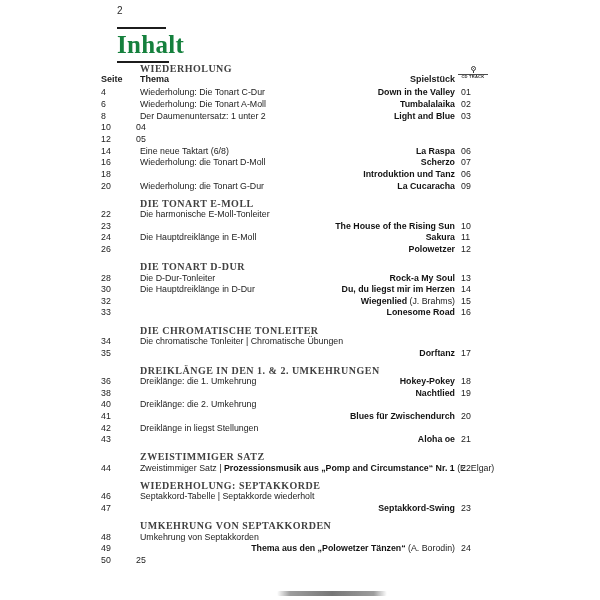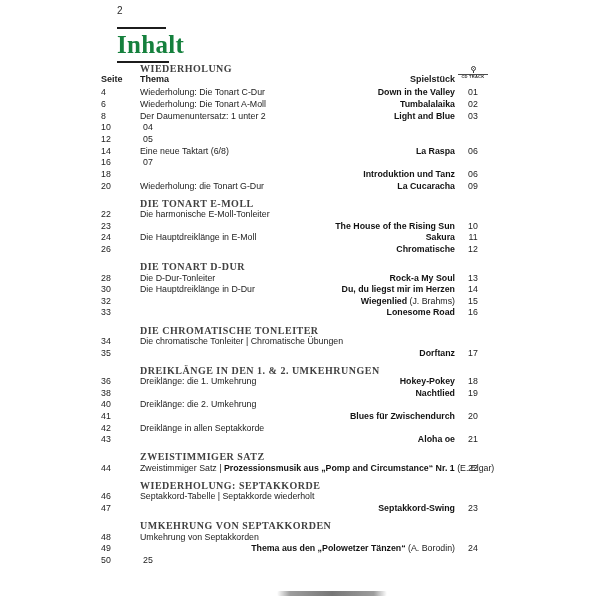--- a/index.html
+++ b/index.html
@@ -19,21 +19,21 @@
   .section.first{margin-top:0;}
 
   .hdr{display:flex;align-items:baseline;height:13px;font-size:9px;font-weight:700;color:#1b1b1b;position:relative;}
   .row{display:flex;align-items:baseline;height:11.65px;font-size:8.8px;color:#222;}
   .c-page{flex:0 0 29px;width:29px;text-align:left;}
   .c-page.outdent{text-align:left;}
   .c-mid{flex:1 1 auto;min-width:0;display:flex;align-items:baseline;margin-left:10px;white-space:nowrap;}
   .piece-wrap{margin-left:auto;text-align:center;}
   .b{font-weight:700;color:#131313;}
   .note{font-weight:400;color:#222;}
-  .c-track{flex:0 0 24px;margin-left:6px;text-align:center;position:relative;}
+  .c-track{flex:0 0 24px;margin-left:6px;text-align:left;position:relative;}
 
   .cdtrack{position:absolute;right:-4px;bottom:1px;width:32px;display:flex;flex-direction:column;align-items:center;}
   .cd-disc{width:5px;height:5px;border:1px solid #3a3a3a;border-radius:50%;box-sizing:border-box;position:relative;}
   .cd-disc::after{content:"";position:absolute;left:1px;top:1px;width:1px;height:1px;background:#3a3a3a;border-radius:50%;}
   .cd-stem{width:1px;height:2px;background:#3a3a3a;}
   .cd-line{width:30px;height:1px;background:#4a4a4a;margin-top:1px;}
   .cd-label{font-size:6px;transform:scale(.68);transform-origin:center top;font-weight:700;letter-spacing:.3px;color:#2e2e2e;white-space:nowrap;line-height:1.1;}
 
   .shadowbar{position:absolute;left:277px;top:591px;width:110px;height:5px;border-radius:2px;
     background:linear-gradient(90deg,rgba(70,70,70,0) 0%,rgba(60,60,60,.5) 12%,rgba(45,45,45,.65) 50%,rgba(60,60,60,.5) 88%,rgba(70,70,70,0) 100%);
@@ -108,20 +108,24 @@
         <div class="row">
           <span class="c-page">14</span>
           <span class="c-mid">
             <span class="thema">Eine neue Taktart (6/8)</span>
             <span class="piece-wrap"><span class="b">La Raspa</span></span>
           </span>
           <span class="c-track">06</span>
         </div>
         <div class="row">
           <span class="c-page">16</span>
+          <span class="c-mid">
+            <span class="thema">Wiederholung: die Tonart D-Moll</span>
+            <span class="piece-wrap"><span class="b">Scherzo</span></span>
+          </span>
           <span class="c-track">07</span>
         </div>
         <div class="row">
           <span class="c-page">18</span>
           <span class="c-mid">
             <span class="thema"></span>
             <span class="piece-wrap"><span class="b">Introduktion und Tanz</span></span>
           </span>
           <span class="c-track">06</span>
         </div>
@@ -154,21 +158,21 @@
           <span class="c-mid">
             <span class="thema">Die Hauptdreiklänge in E-Moll</span>
             <span class="piece-wrap"><span class="b">Sakura</span></span>
           </span>
           <span class="c-track">11</span>
         </div>
         <div class="row">
           <span class="c-page">26</span>
           <span class="c-mid">
             <span class="thema"></span>
-            <span class="piece-wrap"><span class="b">Chromatische</span></span>
+            <span class="piece-wrap"><span class="b">Polowetzer</span></span>
           </span>
           <span class="c-track">12</span>
         </div>
         <div class="section">DIE TONART D-DUR</div>
         <div class="row">
           <span class="c-page">28</span>
           <span class="c-mid">
             <span class="thema">Die D-Dur-Tonleiter</span>
             <span class="piece-wrap"><span class="b">Rock-a My Soul</span></span>
           </span>
@@ -242,21 +246,21 @@
           <span class="c-page">41</span>
           <span class="c-mid">
             <span class="thema"></span>
             <span class="piece-wrap"><span class="b">Blues für Zwischendurch</span></span>
           </span>
           <span class="c-track">20</span>
         </div>
         <div class="row">
           <span class="c-page">42</span>
           <span class="c-mid">
-            <span class="thema">Dreiklänge in allen Septakkorde</span>
+            <span class="thema">Dreiklänge in liegst Stellungen</span>
           </span>
           <span class="c-track"></span>
         </div>
         <div class="row">
           <span class="c-page">43</span>
           <span class="c-mid">
             <span class="thema"></span>
             <span class="piece-wrap"><span class="b">Aloha oe</span></span>
           </span>
           <span class="c-track">21</span>

